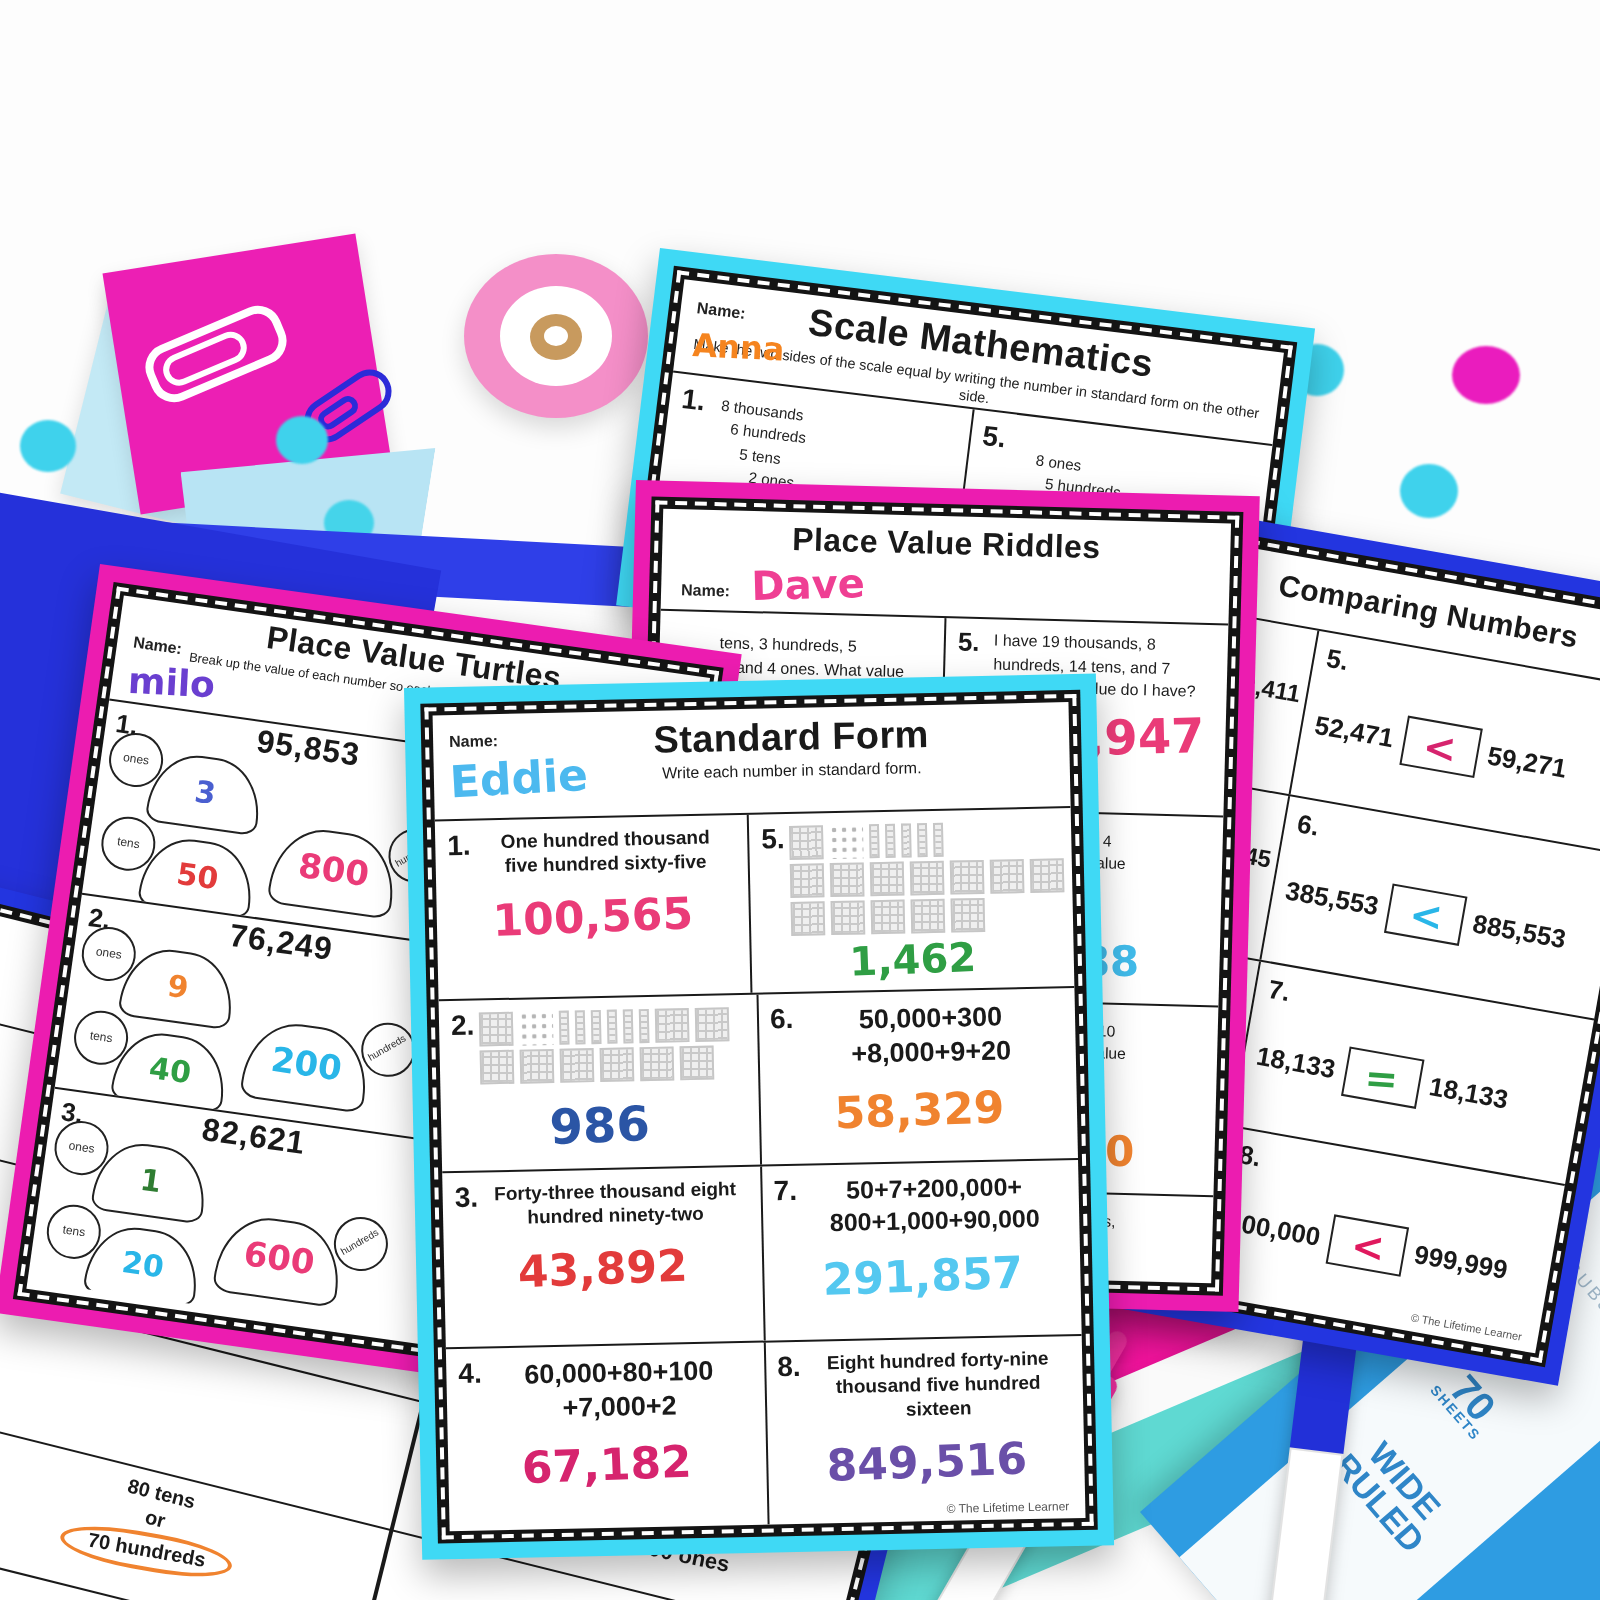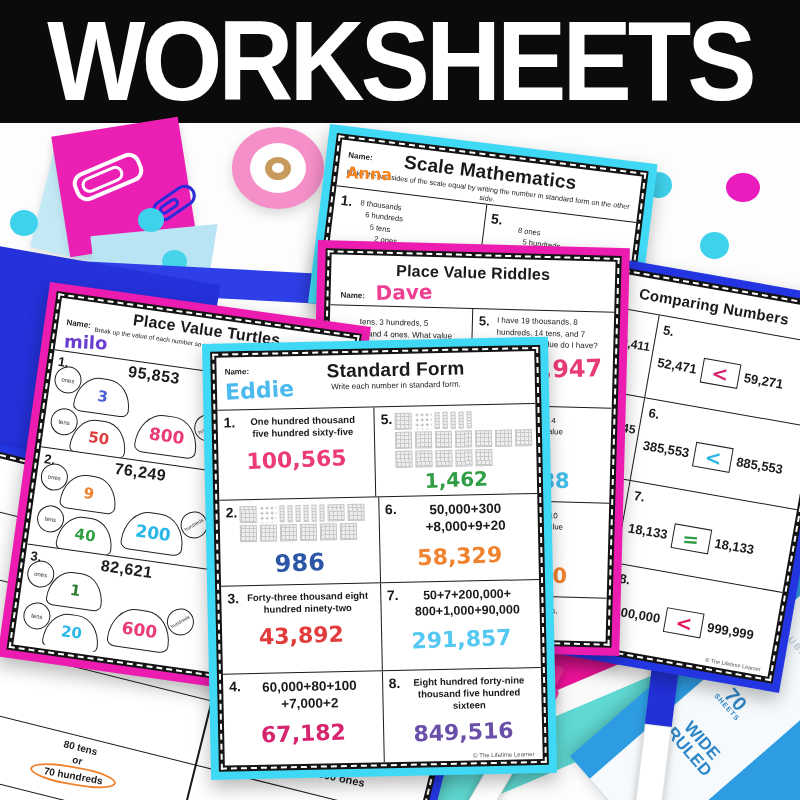--- a/index.html
+++ b/index.html
@@ -128,23 +128,20 @@
 .marker{position:absolute;display:flex;flex-direction:column;align-items:center;transform-origin:top center;filter:drop-shadow(0 3px 4px rgba(0,0,0,.25))}
 .m-nib{border-radius:5px 5px 2px 2px}
 .m-body{border-radius:5px 5px 0 0}
 .m-white{background:#fff;border:1px solid #e2e2e2}
 </style>
 </head>
 <body>
 
 <div id="stage">
 
-  <div class="banner" style="background: rgb(11, 11, 11); color: rgb(255, 255, 255);">
-    <h1>WORKSHEETS</h1>
-  </div>
 
   <div class="note" style="left:42px;top:150px;width:112px;height:112px;background:#c3e9f5;transform:rotate(14deg)"></div>
   <div class="note" style="left:60px;top:126px;width:128px;height:122px;background:#ec1fb4;transform:rotate(-9deg)"></div>
   <div class="note" style="left:90px;top:214px;width:124px;height:58px;background:#b8e4f4;transform:rotate(9deg);clip-path:polygon(0 55%,100% 0,100% 100%,6% 100%)"></div>
   <div class="clip" style="left:72px;top:162px;width:72px;height:30px;color:#fff;transform:rotate(-23deg)"></div>
   <div class="clip" style="left:150px;top:192px;width:48px;height:22px;color:#2b2bd8;transform:rotate(-34deg);border-width:3.5px"></div>
   <div class="tape" style="left:232px;top:127px;width:92px;height:82px;background:#f48fc8">
     <span class="r2">
         <span class="r3">
           <span class="r4"></span>

